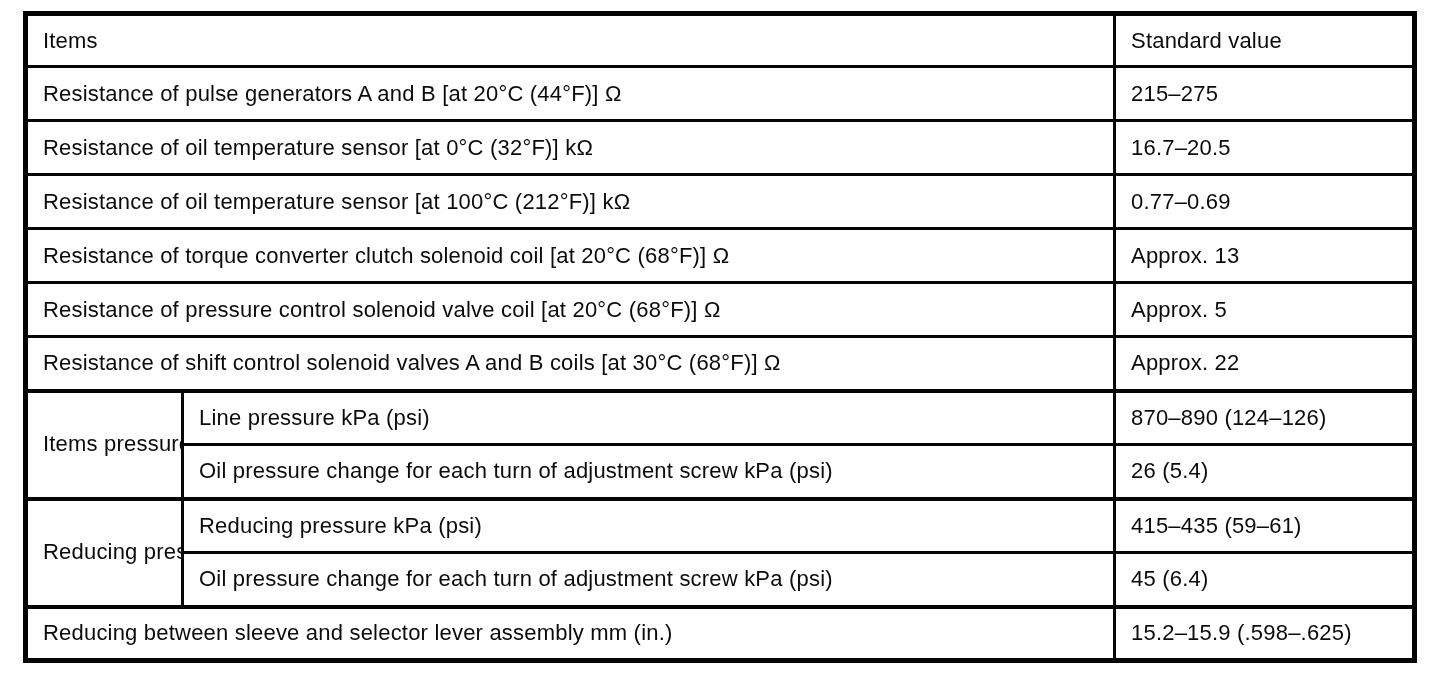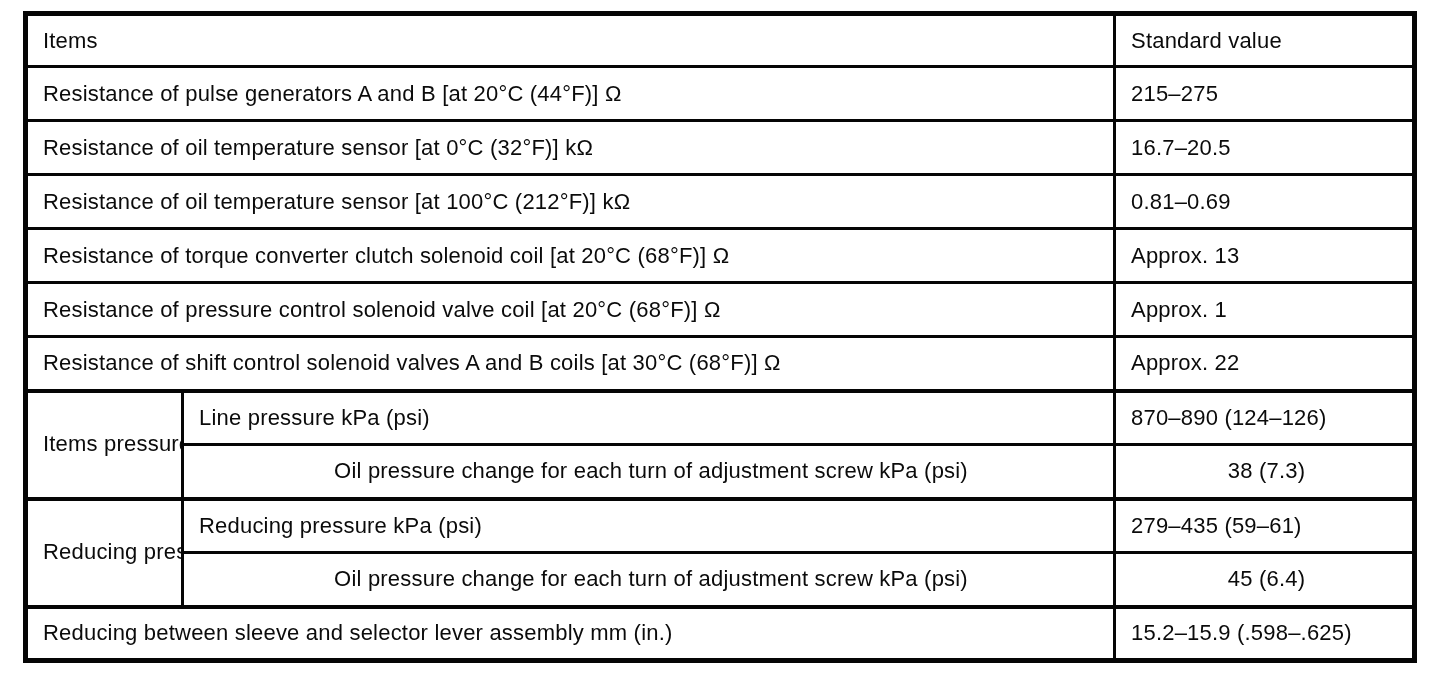--- a/index.html
+++ b/index.html
@@ -36,21 +36,21 @@
   table.spec-table td {
     border-width: 3px;
     height: 54px;
     padding: 4px 10px 4px 15px;
     vertical-align: middle;
     white-space: nowrap;
     overflow: hidden;
   }
   table.spec-table tr.header-row td { height: 53px; }
   
-  table.spec-table tr.sub-row td { border-top-width: 2px; text-align: center; }
+  table.spec-table tr.sub-row td { border-top-width: 2px; }
   
   table.spec-table tr.section-start td { border-top-width: 4px; }
   td.group-label-cell {
     vertical-align: top;
     padding-top: 10px;
     white-space: normal;
     line-height: 1.2;
   }
   .col-group { width: 157px; }
   .col-item  { width: 932px; }
@@ -76,49 +76,49 @@
     <tr>
       <td colspan="2">Resistance of pulse generators A and B [at 20°C (44°F)] Ω</td>
       <td>215–275</td>
     </tr>
     <tr>
       <td colspan="2">Resistance of oil temperature sensor [at 0°C (32°F)] kΩ</td>
       <td>16.7–20.5</td>
     </tr>
     <tr>
       <td colspan="2">Resistance of oil temperature sensor [at 100°C (212°F)] kΩ</td>
-      <td>0.81–0.69</td>
+      <td>0.77–0.69</td>
     </tr>
     <tr>
       <td colspan="2">Resistance of torque converter clutch solenoid coil [at 20°C (68°F)] Ω</td>
       <td>Approx. 13</td>
     </tr>
     <tr>
       <td colspan="2">Resistance of pressure control solenoid valve coil [at 20°C (68°F)] Ω</td>
-      <td>Approx. 1</td>
+      <td>Approx. 5</td>
     </tr>
     <tr>
       <td colspan="2">Resistance of shift control solenoid valves A and B coils [at 30°C (68°F)] Ω</td>
       <td>Approx. 22</td>
     </tr>
 
     <tr class="section-start">
       <td rowspan="2" class="group-label-cell">Items pressure</td>
       <td>Line pressure kPa (psi)</td>
       <td>870–890 (124–126)</td>
     </tr>
     <tr class="sub-row">
       <td>Oil pressure change for each turn of adjustment screw kPa (psi)</td>
-      <td>38 (7.3)</td>
+      <td>26 (5.4)</td>
     </tr>
 
     <tr class="section-start">
       <td rowspan="2" class="group-label-cell">Reducing pressure</td>
       <td>Reducing pressure kPa (psi)</td>
-      <td>279–435 (59–61)</td>
+      <td>415–435 (59–61)</td>
     </tr>
     <tr class="sub-row">
       <td>Oil pressure change for each turn of adjustment screw kPa (psi)</td>
       <td>45 (6.4)</td>
     </tr>
 
     <tr class="section-start">
       <td colspan="2">Reducing between sleeve and selector lever assembly mm (in.)</td>
       <td>15.2–15.9 (.598–.625)</td>
     </tr>

